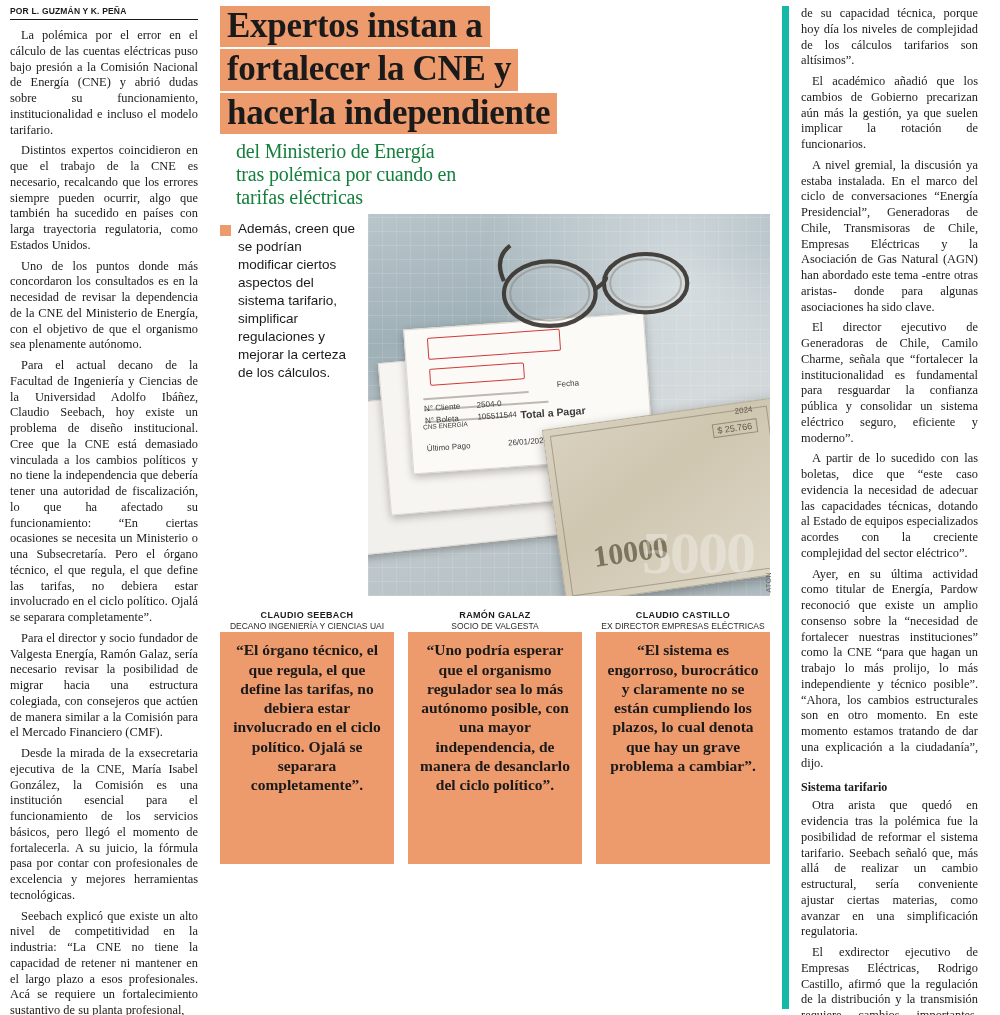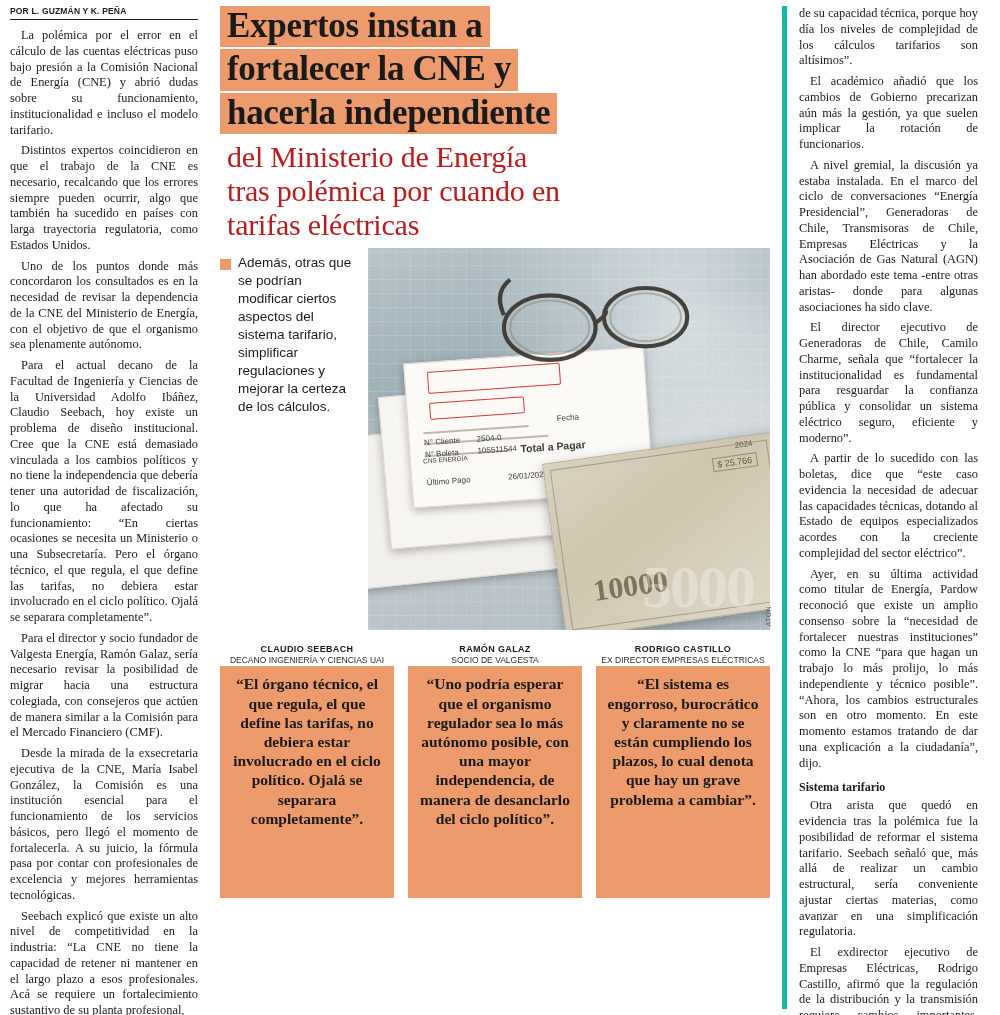--- a/index.html
+++ b/index.html
@@ -19,21 +19,21 @@
   }
 
   
   .cols {
     display:flex;
     gap:0;
     height:1003px;
   }
   .col-left  { width:198px; flex:0 0 198px; padding-right:10px; }
   .col-mid   { flex:1 1 auto; padding:0 12px; }
-  .col-right { width:196px; flex:0 0 196px; padding-left:12px; border-left:5px solid #14b8a6; }
+  .col-right { width:196px; flex:0 0 196px; padding-left:12px; border-left:7px solid #14b8a6; }
 
   .byline {
     font-family:"Liberation Sans", sans-serif;
     font-size:8.5px;
     font-weight:bold;
     letter-spacing:.02em;
     text-transform:uppercase;
     border-bottom:1px solid #1a1a1a;
     padding-bottom:3px;
     margin-bottom:8px;
@@ -59,24 +59,24 @@
     font-size:35px;
     line-height:1.07;
     background:#ed9a6d;
     color:#1a1a1a;
     padding:1px 7px 3px 7px;
     margin:0 0 2px 0;
     letter-spacing:-0.3px;
   }
   .hl-plain {
     font-family:"Liberation Serif", serif;
-    font-size:30px;
+    font-size:20px;
     line-height:1.13;
-    color:#b91c1c;
-    margin:6px 0 0 7px;
+    color:#15803d;
+    margin:6px 0 0 16px;
     letter-spacing:-0.2px;
   }
 
   
   .mid-body { display:flex; gap:0; }
   .kicker {
     width:148px; flex:0 0 148px;
     padding:6px 12px 0 0;
   }
   .kicker-inner {
@@ -266,21 +266,21 @@
           <div>del Ministerio de Energía</div>
           <div>tras polémica por cuando en</div>
           <div>tarifas eléctricas</div>
         </div>
       </div>
 
       <div class="mid-body">
         <div class="kicker">
           <div class="kicker-inner">
             <div class="kicker-square"></div>
-            <div class="kicker-text">Además, otras que se podrían modificar ciertos aspectos del sistema tarifario, simplificar regulaciones y mejorar la certeza de los cálculos.</div>
+            <div class="kicker-text">Además, creen que se podrían modificar ciertos aspectos del sistema tarifario, simplificar regulaciones y mejorar la certeza de los cálculos.</div>
           </div>
         </div>
 
         <div class="photo-block">
           <div class="photo">
             <div class="ph-bg"></div>
             <div class="ph-grid"></div>
 
             <div class="bill bill1"></div>
             <div class="bill bill2"></div>
@@ -331,21 +331,21 @@
           <div class="q-name">CLAUDIO SEEBACH</div>
           <div class="q-role">DECANO INGENIERÍA Y CIENCIAS UAI</div>
           <div class="q-box">“El órgano técnico, el que regula, el que define las tarifas, no debiera estar involucrado en el ciclo político. Ojalá se separara completamente”.</div>
         </div>
         <div class="quote-col">
           <div class="q-name">RAMÓN GALAZ</div>
           <div class="q-role">SOCIO DE VALGESTA</div>
           <div class="q-box">“Uno podría esperar que el organismo regulador sea lo más autónomo posible, con una mayor independencia, de manera de desanclarlo del ciclo político”.</div>
         </div>
         <div class="quote-col">
-          <div class="q-name">RODRIGO CASTILLO</div>
+          <div class="q-name">CLAUDIO CASTILLO</div>
           <div class="q-role">EX DIRECTOR EMPRESAS ELÉCTRICAS</div>
           <div class="q-box">“El sistema es engorroso, burocrático y claramente no se están cumpliendo los plazos, lo cual denota que hay un grave problema a cambiar”.</div>
         </div>
       </div>
 
     </div>
 
     <div class="col-right">
       <p class="body" style="text-indent:0;">de su capacidad técnica, porque hoy día los niveles de complejidad de los cálculos tarifarios son altísimos”.</p>
       <p class="body">El académico añadió que los cambios de Gobierno precarizan aún más la gestión, ya que suelen implicar la rotación de funcionarios.</p>

